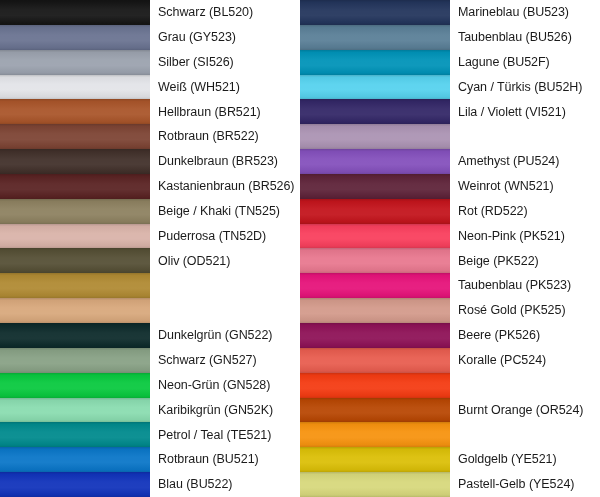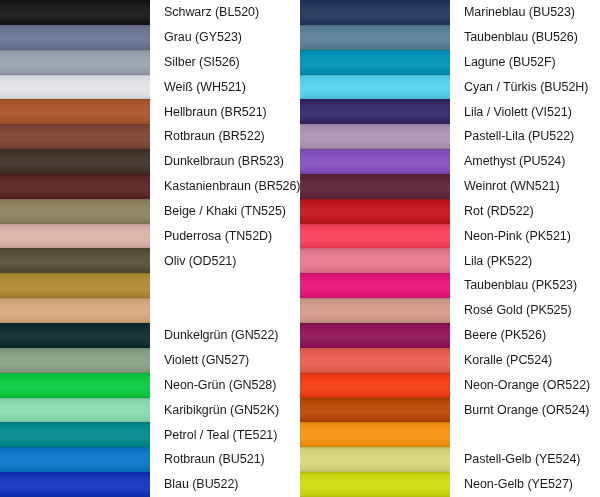--- a/index.html
+++ b/index.html
@@ -51,21 +51,21 @@
                 rgba(255,255,255,0.05) 40%,
                 rgba(255,255,255,0.06) 62%,
                 rgba(0,0,0,0.05) 92%,
                 rgba(0,0,0,0.14) 100%);
     pointer-events: none;
   }
   .label {
     flex: 1 1 auto;
     display: flex;
     align-items: center;
-    padding-left: 14px;
+    padding-left: 8px;
     font-size: 12.5px;
     line-height: 1;
     color: #1b1b1b;
     white-space: nowrap;
     background: #ffffff;
     letter-spacing: -0.05px;
   }
 </style>
 </head>
 <body>
@@ -121,21 +121,21 @@
       </div>
       <div class="row">
         <div class="swatch" style="background-color: rgb(216, 168, 124);"></div>
       </div>
       <div class="row">
         <div class="swatch" style="background-color: rgb(13, 43, 43);"></div>
         <div class="label">Dunkelgrün (GN522)</div>
       </div>
       <div class="row">
         <div class="swatch" style="background-color: rgb(136, 161, 133);"></div>
-        <div class="label">Violett (GN527)</div>
+        <div class="label">Schwarz (GN527)</div>
       </div>
       <div class="row">
         <div class="swatch" style="background-color: rgb(9, 201, 63);"></div>
         <div class="label">Neon-Grün (GN528)</div>
       </div>
       <div class="row">
         <div class="swatch" style="background-color: rgb(138, 220, 176);"></div>
         <div class="label">Karibikgrün (GN52K)</div>
       </div>
       <div class="row">
@@ -167,68 +167,70 @@
       <div class="row">
         <div class="swatch" style="background-color: rgb(86, 210, 238);"></div>
         <div class="label">Cyan / Türkis (BU52H)</div>
       </div>
       <div class="row">
         <div class="swatch" style="background-color: rgb(51, 39, 103);"></div>
         <div class="label">Lila / Violett (VI521)</div>
       </div>
       <div class="row">
         <div class="swatch" style="background-color: rgb(171, 147, 179);"></div>
-        <div class="label">Pastell-Lila (PU522)</div>
       </div>
       <div class="row">
         <div class="swatch" style="background-color: rgb(132, 80, 188);"></div>
         <div class="label">Amethyst (PU524)</div>
       </div>
       <div class="row">
         <div class="swatch" style="background-color: rgb(94, 35, 57);"></div>
         <div class="label">Weinrot (WN521)</div>
       </div>
       <div class="row">
         <div class="swatch" style="background-color: rgb(195, 20, 28);"></div>
         <div class="label">Rot (RD522)</div>
       </div>
       <div class="row">
         <div class="swatch" style="background-color: rgb(249, 63, 93);"></div>
         <div class="label">Neon-Pink (PK521)</div>
       </div>
       <div class="row">
         <div class="swatch" style="background-color: rgb(232, 120, 143);"></div>
-        <div class="label">Lila (PK522)</div>
+        <div class="label">Beige (PK522)</div>
       </div>
       <div class="row">
         <div class="swatch" style="background-color: rgb(230, 19, 122);"></div>
         <div class="label">Taubenblau (PK523)</div>
       </div>
       <div class="row">
         <div class="swatch" style="background-color: rgb(211, 154, 139);"></div>
         <div class="label">Rosé Gold (PK525)</div>
       </div>
       <div class="row">
         <div class="swatch" style="background-color: rgb(142, 18, 87);"></div>
         <div class="label">Beere (PK526)</div>
       </div>
       <div class="row">
         <div class="swatch" style="background-color: rgb(232, 93, 79);"></div>
         <div class="label">Koralle (PC524)</div>
       </div>
       <div class="row">
         <div class="swatch" style="background-color: rgb(244, 59, 18);"></div>
-        <div class="label">Neon-Orange (OR522)</div>
       </div>
       <div class="row">
         <div class="swatch" style="background-color: rgb(184, 71, 3);"></div>
         <div class="label">Burnt Orange (OR524)</div>
       </div>
       <div class="row">
         <div class="swatch" style="background-color: rgb(247, 147, 15);"></div>
+      </div>
+      <div class="row">
+        <div class="swatch" style="background-color: rgb(219, 191, 7);"></div>
+        <div class="label">Goldgelb (YE521)</div>
       </div>
       <div class="row">
         <div class="swatch" style="background-color: rgb(215, 216, 124);"></div>
         <div class="label">Pastell-Gelb (YE524)</div>
       </div>
       <div class="row">
         <div class="swatch" style="background-color: rgb(207, 219, 16);"></div>
         <div class="label">Neon-Gelb (YE527)</div>
       </div>
     </div>

